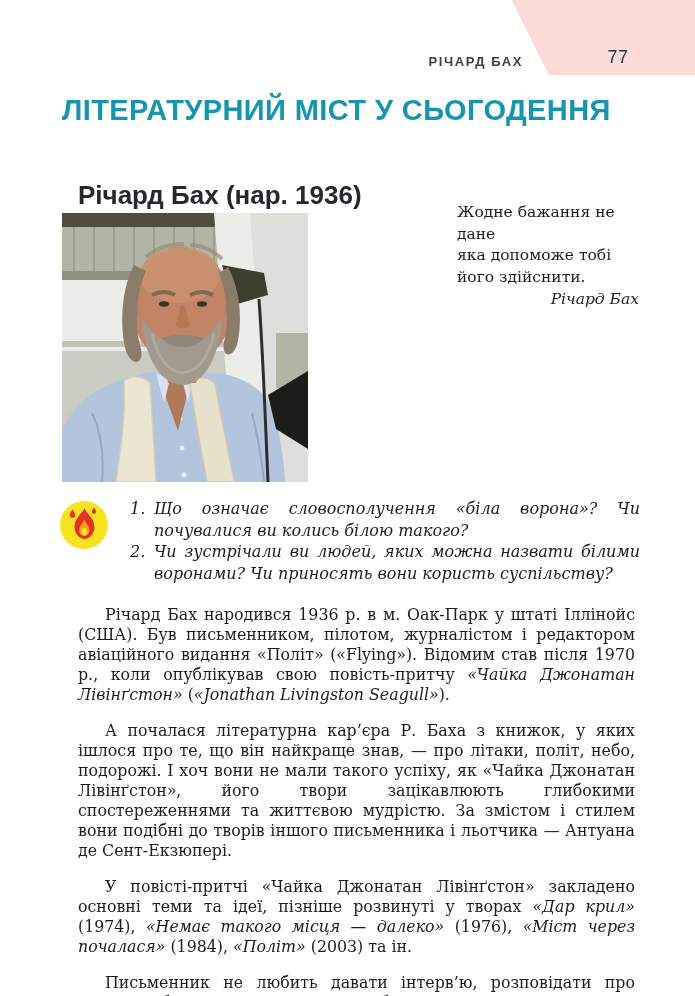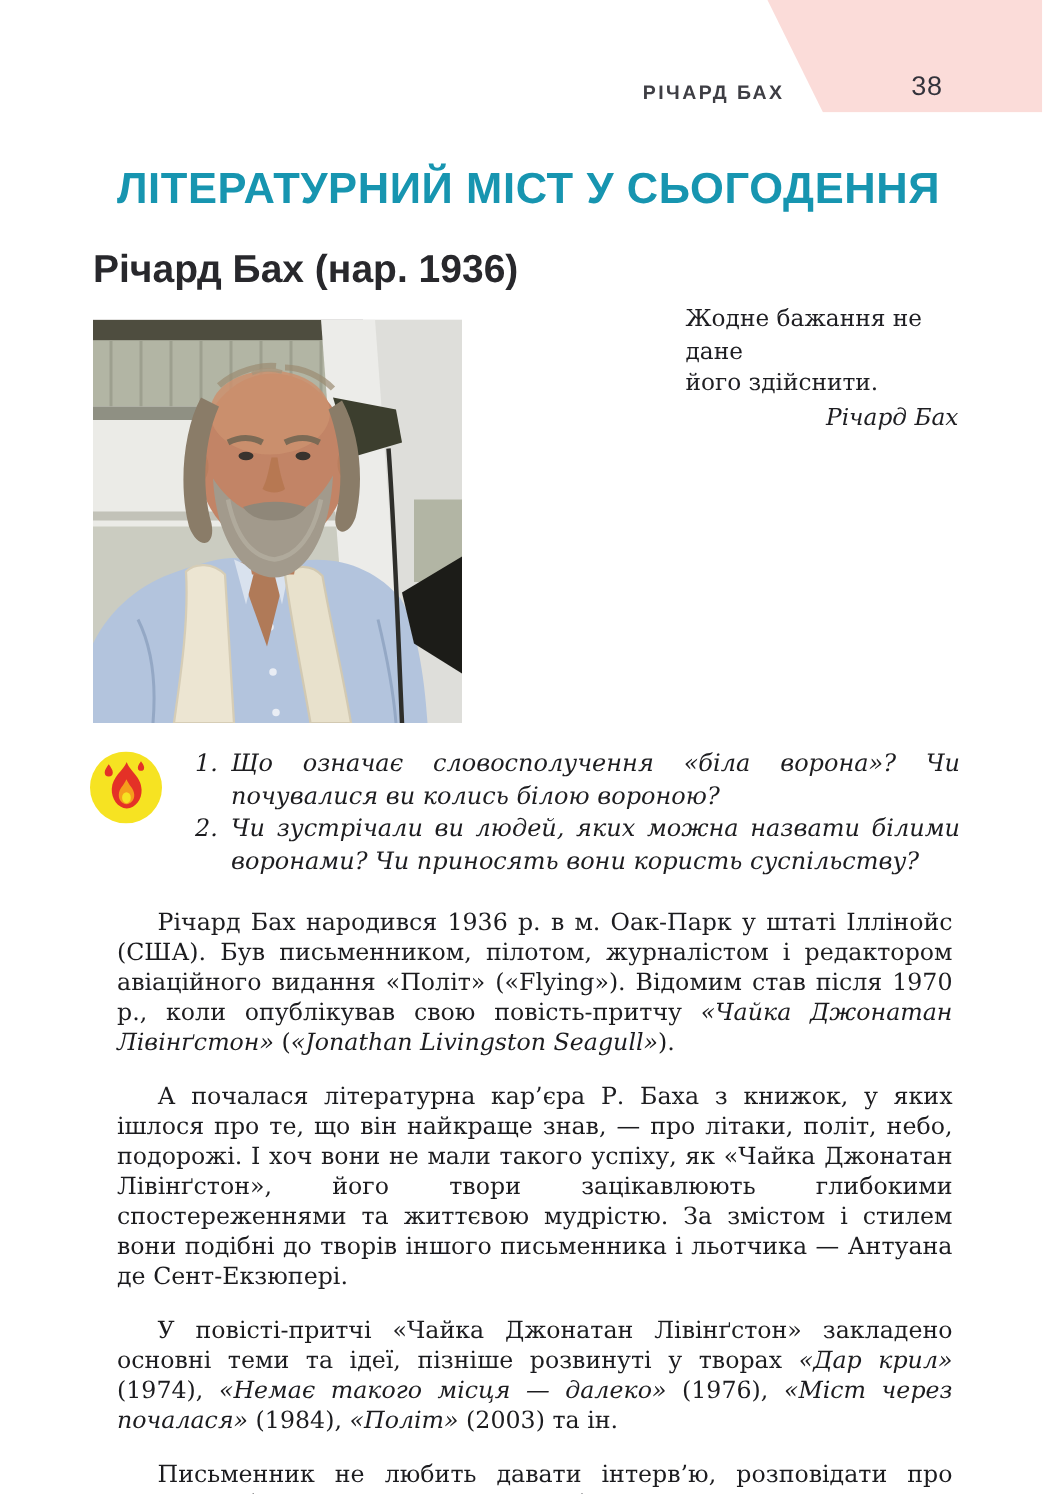--- a/index.html
+++ b/index.html
@@ -22,25 +22,25 @@
     font-size:18px;line-height:20px;text-align:center;
     color:#33333b;letter-spacing:.5px;
   }
   .running-head{
     position:absolute;left:340px;top:54px;width:183px;
     text-align:right;font-size:13px;line-height:15px;
     font-weight:600;letter-spacing:1.6px;color:#3e3e44;
   }
   
   .section-title{
-    position:absolute;left:62px;top:94px;width:600px;margin:16px;
+    position:absolute;left:62px;top:94px;width:600px;margin:0;
     font-size:29px;line-height:32px;font-weight:700;letter-spacing:.4px;
   }
   .author-heading{
-    position:absolute;left:62px;top:164px;width:500px;margin:0;
+    position:absolute;left:62px;top:164px;width:500px;margin:16px;
     font-size:26px;line-height:30px;font-weight:700;color:#28282c;
   }
   
   .photo{
     position:absolute;left:62px;top:213px;width:246px;height:269px;margin:0;
     overflow:hidden;
   }
   .epigraph{
     position:absolute;left:457px;top:202px;width:184px;margin:0;
     font-family:"DejaVu Serif",serif;font-size:15.5px;line-height:21.5px;
@@ -68,21 +68,21 @@
   }
   .article p{margin:16px;text-indent:27px;}
 </style>
 </head>
 <body>
 
 <div class="page">
 
   <div class="corner-band" style="background: rgb(251, 220, 217);"></div>
   <div class="running-head">РІЧАРД БАХ</div>
-  <div class="page-number">38</div>
+  <div class="page-number">77</div>
 
   <h1 class="section-title" style="color: rgb(23, 149, 176);">ЛІТЕРАТУРНИЙ МІСТ У СЬОГОДЕННЯ</h1>
   <h2 class="author-heading">Річард Бах (нар. 1936)</h2>
 
   <figure class="photo">
     <svg viewBox="0 0 246 269" width="246" height="269">
 
       <rect width="246" height="269" fill="#cbccc1"></rect>
       <rect x="0" y="0" width="180" height="14" fill="#4e4d3f"></rect>
       <rect x="0" y="14" width="165" height="52" fill="#b2b5a4"></rect>
@@ -141,39 +141,40 @@
       <path d="M100,125 Q121,118 142,125 Q136,134 121,134 Q106,134 100,125 Z" fill="#8f8779"></path>
       <path d="M90,120 C95,145 106,158 121,160 C136,158 147,144 152,120" stroke="#b7b0a3" stroke-width="3" fill="none" opacity="0.7"></path>
 
       <path d="M197,86 C201,140 203,200 206,269" stroke="#2e2e2a" stroke-width="3" fill="none"></path>
       <polygon points="206,182 246,158 246,236 214,216" fill="#1c1c18"></polygon>
     </svg>
   </figure>
 
   <blockquote class="epigraph">
     <div>Жодне бажання не дане</div>
+    <div>яка допоможе тобі</div>
     <div>його здійснити.</div>
     <div class="attr">Річард Бах</div>
   </blockquote>
 
   <section class="questions">
     <span class="flame">
       <svg viewBox="0 0 48 48" width="48" height="48">
         <circle cx="24" cy="24" r="24" fill="#f6e322"></circle>
         <path d="M12.5,8.5 C14,10.7 15.2,12.3 15.2,14 a2.7,2.7 0 0 1 -5.4,0 C9.8,12.3 11,10.7 12.5,8.5 Z" fill="#e43127"></path>
         <path d="M34,6.5 C35.2,8.3 36.1,9.5 36.1,10.8 a2.1,2.1 0 0 1 -4.2,0 C31.9,9.5 32.8,8.3 34,6.5 Z" fill="#e43127"></path>
         <path d="M24.5,7 C22,13 15,16.5 14.5,25 C14.2,31.5 18.5,37.6 24.5,38 C30.5,37.6 34.6,32 34.4,25.5 C34.1,16.5 27,14 24.5,7 Z" fill="#e43127"></path>
         <path d="M24.3,18.5 C22.4,23 19.4,24.5 19.2,28.8 C19.1,32.3 21.4,34.9 24.3,35.1 C27.3,34.9 29.6,32.3 29.5,28.8 C29.3,24.5 26.1,23 24.3,18.5 Z" fill="#f59d1c"></path>
         <ellipse cx="24.3" cy="30.8" rx="2.9" ry="3.7" fill="#f6e322"></ellipse>
       </svg>
     </span>
     <ol class="qlist">
       <li>
         <span class="qnum">1.</span>
-        <span class="qtext">Що означає словосполучення «біла ворона»? Чи почувалися ви колись білою вороною?</span>
+        <span class="qtext">Що означає словосполучення «біла ворона»? Чи почувалися ви колись білою такого?</span>
       </li>
       <li>
         <span class="qnum">2.</span>
         <span class="qtext">Чи зустрічали ви людей, яких можна назвати білими воронами? Чи приносять вони користь суспільству?</span>
       </li>
     </ol>
   </section>
 
   <section class="article">
     <p>Річард Бах народився 1936 р. в м. Оак-Парк у штаті Іллінойс (США). Був письменником, пілотом, журналістом і редактором авіаційного видання «Політ» («Flying»). Відомим став після 1970 р., коли опублікував свою повість-притчу <i>«Чайка Джонатан Лівінґстон»</i> (<i>«Jonathan Livingston Seagull»</i>).</p>

